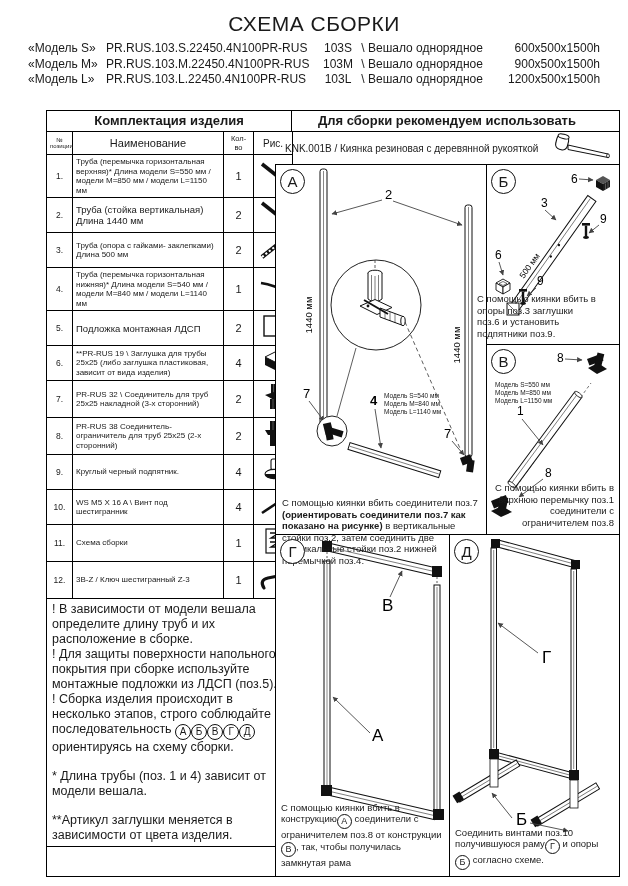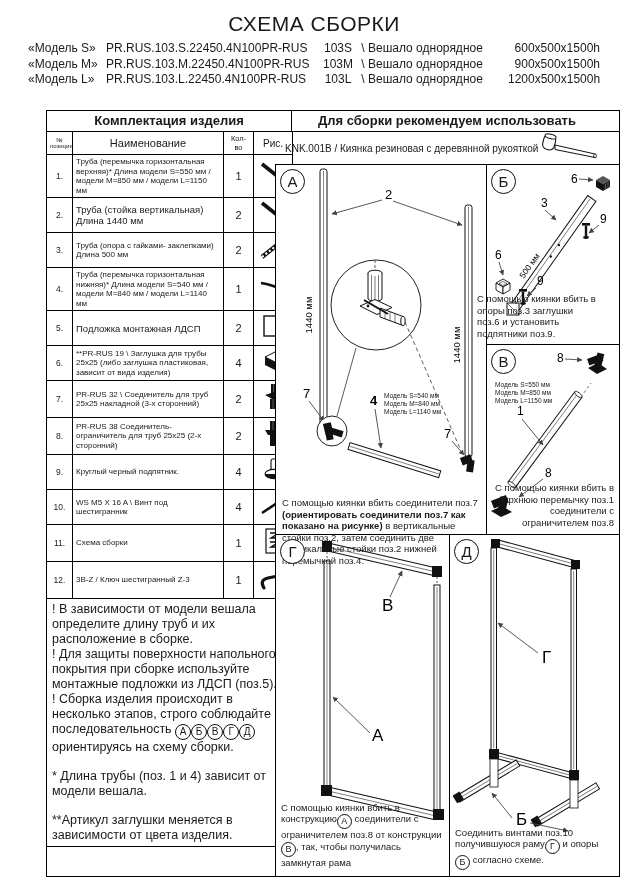--- a/index.html
+++ b/index.html
@@ -33,21 +33,21 @@
   .note{flex:1;box-sizing:border-box;border-left:1px solid #000;border-right:1px solid #000;border-bottom:1px solid #000;
         padding:3px 5px;font-size:12.5px;line-height:15px;}
   .note-title{font-size:16.5px;margin-bottom:1px;}
   .note p{margin:0;}
   .note .gap{height:14px;}
   .empty-cell{box-sizing:border-box;border:1px solid #000;border-top:none;height:93px;}
   .right-col{position:absolute;left:245px;top:0;width:345px;height:659px;}
   .rec-header{box-sizing:border-box;border:1px solid #000;border-left:none;height:22px;line-height:20px;
               text-align:center;font-weight:bold;font-size:13px;}
   .rec-row{box-sizing:border-box;border:1px solid #000;border-left:none;border-top:none;height:33px;
-           display:flex;align-items:center;padding:0 6px 0 10px;font-size:10px;}
+           display:flex;align-items:center;padding:0 6px 0 10px;font-size:10px;justify-content:space-between;}
   .panel{position:absolute;box-sizing:border-box;border:1px solid #000;background:#fff;}
   .panel-a{left:0;top:54px;width:212px;height:371px;}
   .panel-b{left:211px;top:54px;width:134px;height:181px;}
   .panel-v{left:211px;top:234px;width:134px;height:191px;}
   .panel-g{left:0;top:424px;width:175px;height:343px;}
   .panel-d{left:174px;top:424px;width:171px;height:343px;}
   .panel-letter{position:absolute;top:4px;left:4px;width:23px;height:23px;border:1.6px solid #111;border-radius:50%;
                 text-align:center;line-height:23px;font-size:15px;background:#fff;z-index:3;}
   .p-text{position:absolute;font-size:9.5px;line-height:11.5px;z-index:2;}
   .a-text{left:6px;top:299px;width:201px;margin-top:33px;}

